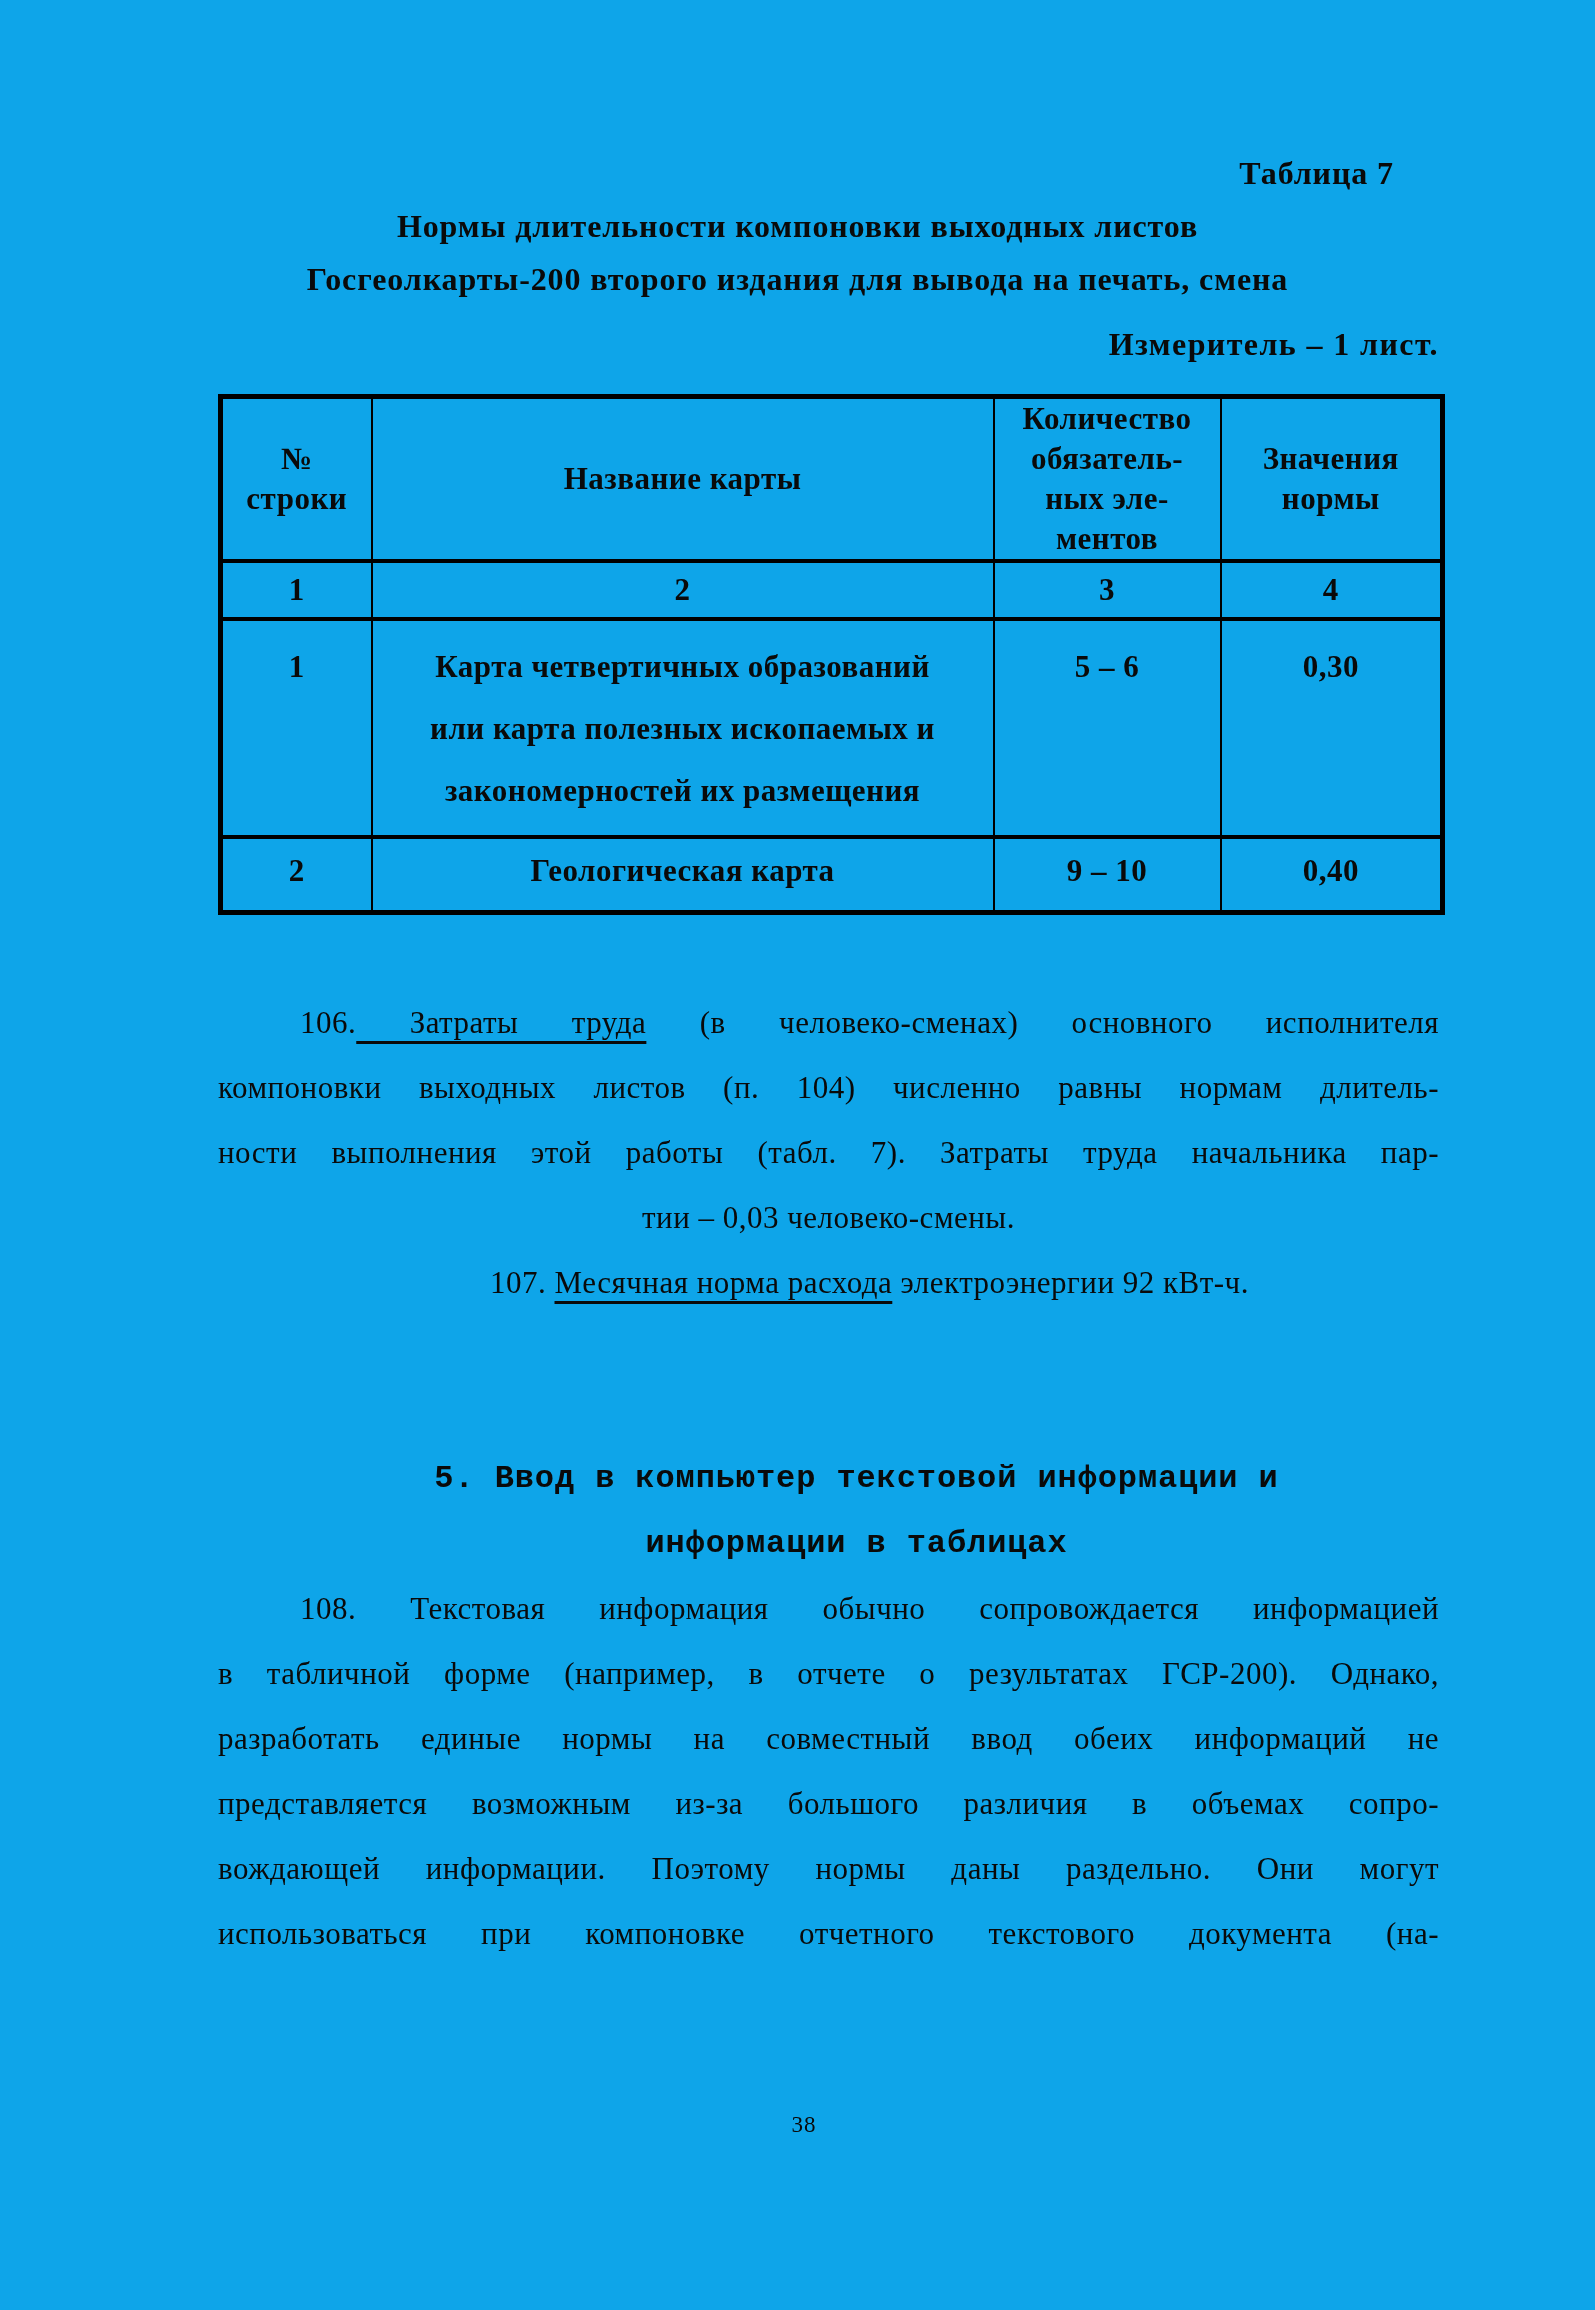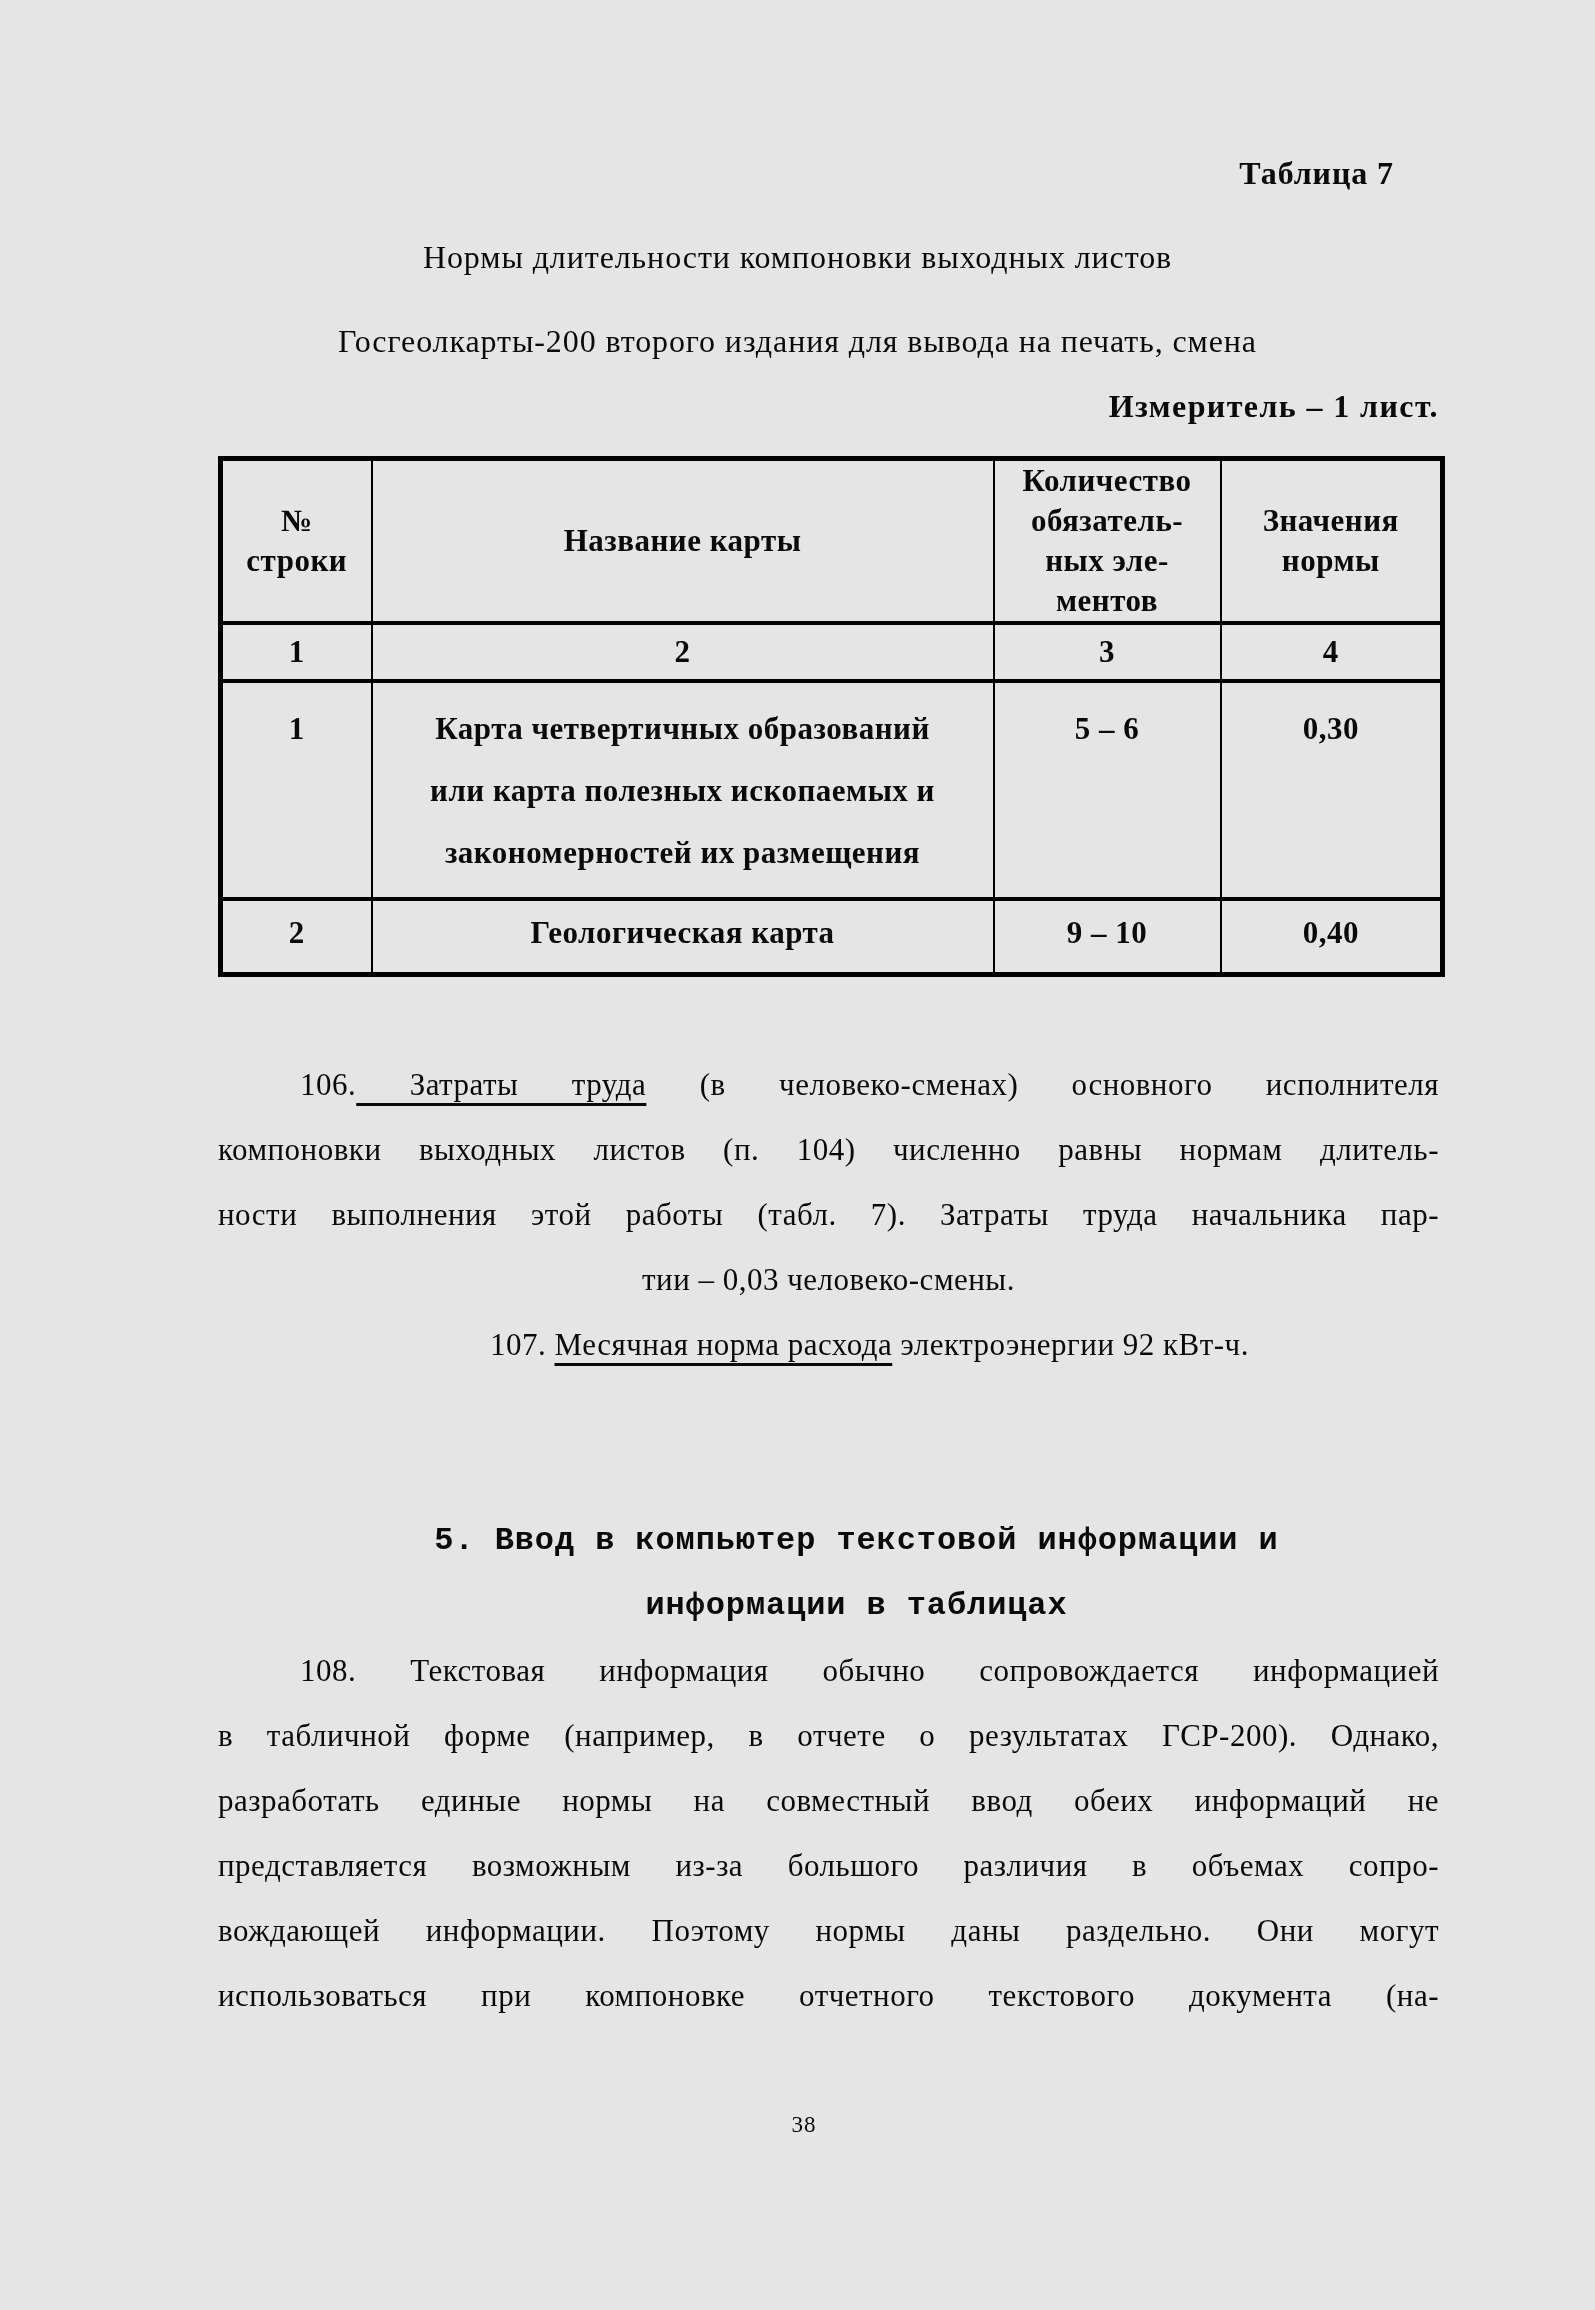--- a/index.html
+++ b/index.html
@@ -1,20 +1,20 @@
 <!DOCTYPE html>
 <html lang="ru" style="font-size:15px"><head>
 <meta charset="utf-8">
 <style>
   html, body { margin: 0; padding: 0; background: #ffffff; }
   .page {
     position: relative;
     width: 1596px;
     height: 2311px;
-    background: #e5e5e5;
+    background: #0ea5e9;
     color: #0a0a0a;
     font-family: "Liberation Serif", "DejaVu Serif", serif;
     overflow: hidden;
   }
   .content {
     position: absolute;
     left: 218px;
     top: 155px;
     width: 1221px;
   }
@@ -23,26 +23,26 @@
   .table-label {
     font-size: 32px;
     font-weight: bold;
     line-height: 37px;
     text-align: right;
     padding-right: 45px;
     letter-spacing: 0.9px;
   }
   .doc-title {
     font-size: 32px;
-    font-weight: normal;
+    font-weight: bold;
     line-height: 37px;
     text-align: center;
     letter-spacing: 0.9px;
     padding-right: 62px;
-    margin-top: 47px;
+    margin-top: 16px;
   }
   .measure-note {
     font-size: 32px;
     font-weight: bold;
     line-height: 37px;
     text-align: right;
     letter-spacing: 1.4px;
     margin-top: 28px;
   }
 

